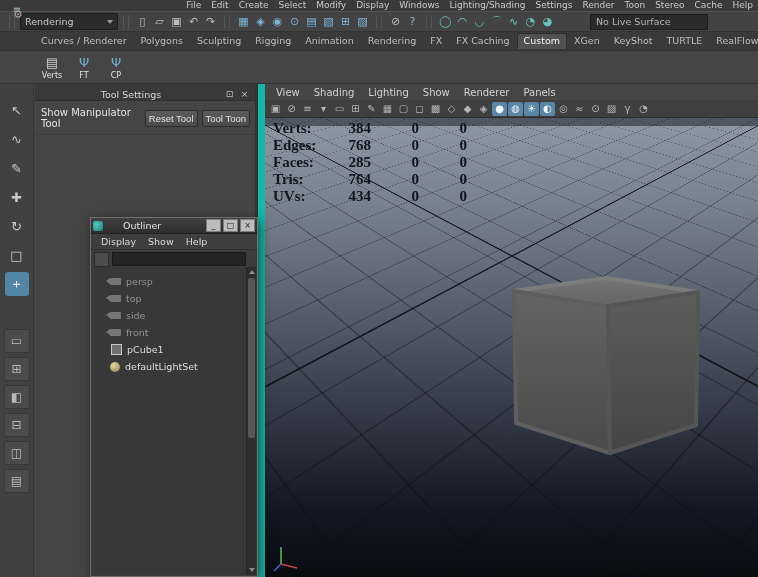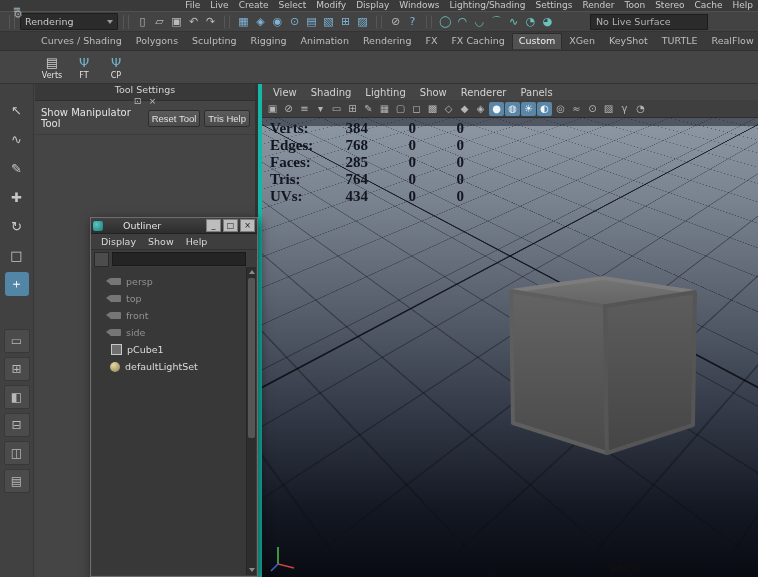--- a/index.html
+++ b/index.html
@@ -54,31 +54,31 @@
   .tool{width:24px;height:24px;display:flex;align-items:center;justify-content:center;
         font-size:13px;color:#c7c7c7;border-radius:3px;flex:none;}
   .tool.active{background:#5285a6;color:#fff;}
   .layouts{margin-top:28px;display:flex;flex-direction:column;gap:4px;align-items:center;}
   .layout{width:24px;height:22px;background:#4b4b4b;border:1px solid #383838;border-radius:2px;
           color:#b9b9b9;font-size:12px;display:flex;align-items:center;justify-content:center;}
 
   
   .toolsettings{position:absolute;left:35px;top:84px;bottom:0;width:223px;background:#454545;
                 border-right:3px solid #333;box-sizing:border-box;}
-  .ts-header{height:16px;background:#393939;border-bottom:1px solid #2f2f2f;display:flex;align-items:center;padding:0 4px;position:relative;flex-direction:column;}
+  .ts-header{height:16px;background:#393939;border-bottom:1px solid #2f2f2f;display:flex;align-items:flex-end;padding:0 4px;position:relative;}
   .ts-title{flex:1;text-align:center;font-size:9.5px;color:#d4d4d4;}
   .ts-wicon{width:13px;height:12px;display:flex;align-items:center;justify-content:center;font-size:9px;color:#bcbcbc;}
   .ts-row{display:flex;align-items:center;gap:4px;padding:6px 5px 5px 6px;border-bottom:1px solid #3c3c3c;}
   .ts-toolname{flex:1;font-size:10px;color:#e3e3e3;}
   .btn{font-size:9.5px;color:#e0e0e0;background:linear-gradient(#5b5b5b,#4b4b4b);
        border:1px solid #2d2d2d;border-radius:2px;padding:2px 3px;white-space:nowrap;}
 
   
   .viewport{position:absolute;left:258px;top:84px;right:0;bottom:0;display:flex;flex-direction:column;
-            border-left:4px solid #14b8a6;box-sizing:border-box;}
+            border-left:7px solid #14b8a6;box-sizing:border-box;}
   .vp-menus{height:16px;background:#454545;display:flex;align-items:center;padding-left:4px;flex:none;}
   .vp-menu{font-size:10px;color:#d2d2d2;padding:0 7px;}
   .vp-icons{height:17px;background:#3f3f3f;border-bottom:1px solid #2d2d2d;display:flex;align-items:center;
             gap:1px;padding:0 3px;flex:none;overflow:hidden;}
   .vicn{width:15px;height:14px;display:flex;align-items:center;justify-content:center;
         font-size:10px;color:#b5b5b5;border-radius:2px;flex:none;}
   .vicn.on{background:#5a87a8;color:#f1f6fa;}
   .vp-canvas{position:relative;flex:1;overflow:hidden;
              background:linear-gradient(180deg,#8e97a4 0%,#79828f 18%,#59616f 40%,#323845 65%,#141823 85%,#090b12 100%);}
   .vp-canvas::before{content:"";position:absolute;left:0;top:0;right:0;height:8px;background:rgba(18,24,34,.5);z-index:3;}
@@ -138,21 +138,21 @@
   .tri-down{width:0;height:0;border-left:3px solid transparent;border-right:3px solid transparent;border-top:4px solid #8b8b8b;}
 </style>
 </head>
 <body>
 
 <div class="app">
 
   <div class="menubar">
 
   <span class="mitem">File</span>
-      <span class="mitem">Live</span>
+      <span class="mitem">Edit</span>
       <span class="mitem">Create</span>
       <span class="mitem">Select</span>
       <span class="mitem">Modify</span>
       <span class="mitem">Display</span>
       <span class="mitem">Windows</span>
       <span class="mitem">Lighting/Shading</span>
       <span class="mitem">Settings</span>
       <span class="mitem">Render</span>
       <span class="mitem">Toon</span>
       <span class="mitem">Stereo</span>
@@ -195,21 +195,21 @@
         <span class="tbicon teal">◔</span>
         <span class="tbicon teal">◕</span>
       </div>
     <div class="live">
       <span>No Live Surface</span>
     </div>
   </div>
 
   <div class="shelftabs">
 
-  <span class="tab">Curves / Shading</span>
+  <span class="tab">Curves / Renderer</span>
       <span class="tab">Polygons</span>
       <span class="tab">Sculpting</span>
       <span class="tab">Rigging</span>
       <span class="tab">Animation</span>
       <span class="tab">Rendering</span>
       <span class="tab">FX</span>
       <span class="tab">FX Caching</span>
       <span class="tab active">Custom</span>
       <span class="tab">XGen</span>
       <span class="tab">KeyShot</span>
@@ -264,21 +264,21 @@
       <span class="ts-title">Tool Settings</span>
       <span style="display:flex;gap:2px;">
 
       <span class="ts-wicon">⊡</span>
           <span class="ts-wicon">×</span>
         </span>
     </div>
     <div class="ts-row">
       <span class="ts-toolname">Show Manipulator Tool</span>
       <button class="btn">Reset Tool</button>
-      <button class="btn">Tris Help</button>
+      <button class="btn">Tool Toon</button>
     </div>
   </div>
 
   <div class="viewport">
     <div class="vp-menus">
 
     <span class="vp-menu">View</span>
         <span class="vp-menu">Shading</span>
         <span class="vp-menu">Lighting</span>
         <span class="vp-menu">Show</span>
@@ -413,26 +413,26 @@
           <span>persp</span>
         </div>
 
         <div class="o-row dim">
           <span class="ic cam"></span>
           <span>top</span>
         </div>
 
         <div class="o-row dim">
           <span class="ic cam"></span>
-          <span>front</span>
+          <span>side</span>
         </div>
 
         <div class="o-row dim">
           <span class="ic cam"></span>
-          <span>side</span>
+          <span>front</span>
         </div>
 
         <div class="o-row">
           <span class="ic cube"></span>
           <span>pCube1</span>
         </div>
 
         <div class="o-row">
           <span class="ic set"></span>
           <span>defaultLightSet</span>

